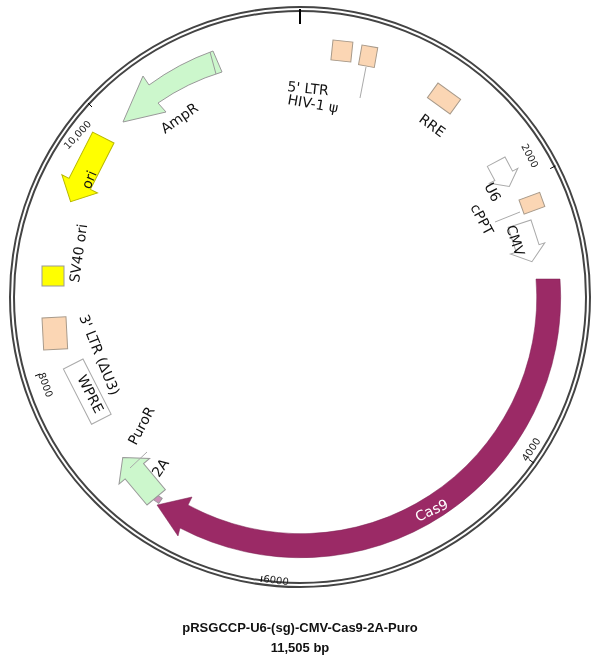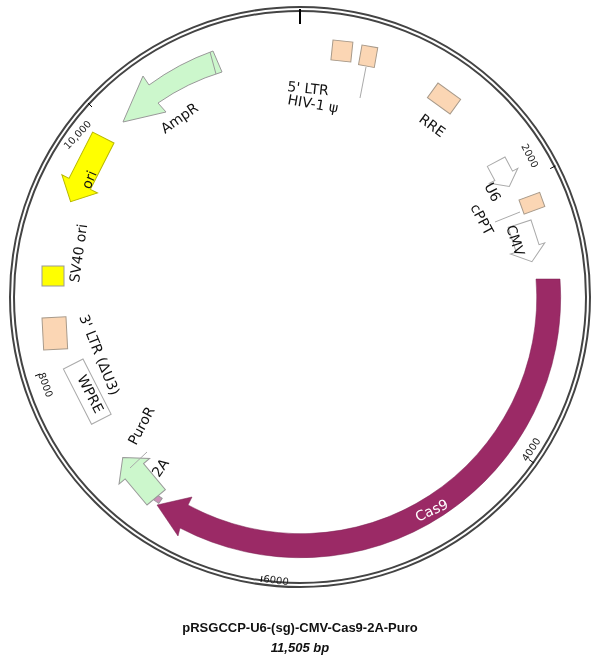--- a/index.html
+++ b/index.html
@@ -2,21 +2,21 @@
 <html><head>
 <meta charset="utf-8">
 <style>
   html, body { margin:0; padding:0; background:#ffffff; }
   body { width:600px; height:670px; position:relative; overflow:hidden; font-family:"DejaVu Sans", sans-serif; }
   #map { position:absolute; left:0; top:0; }
   .lbl { font-family:"DejaVu Sans", sans-serif; font-size:14px; fill:#111; }
   .tick-lbl { font-family:"DejaVu Sans", sans-serif; font-size:10px; fill:#222; }
   .title { position:absolute; left:0; width:600px; text-align:center; font-family:"Liberation Sans", sans-serif; font-weight:bold; color:#111; font-size:13px; line-height:20px; }
   #title-name { top:618px; }
-  #title-size { top:638px;font-style:italic; }
+  #title-size { top:638px; }
 </style>
 </head>
 <body>
 
 <svg id="map" width="600" height="610" viewBox="0 0 600 610">
 
   <circle cx="300" cy="297" r="290" fill="none" stroke="#444" stroke-width="2"></circle>
   <circle cx="300" cy="297" r="286" fill="none" stroke="#444" stroke-width="2"></circle>
 
   <line x1="300" y1="9" x2="300" y2="24" stroke="#000" stroke-width="2"></line>

